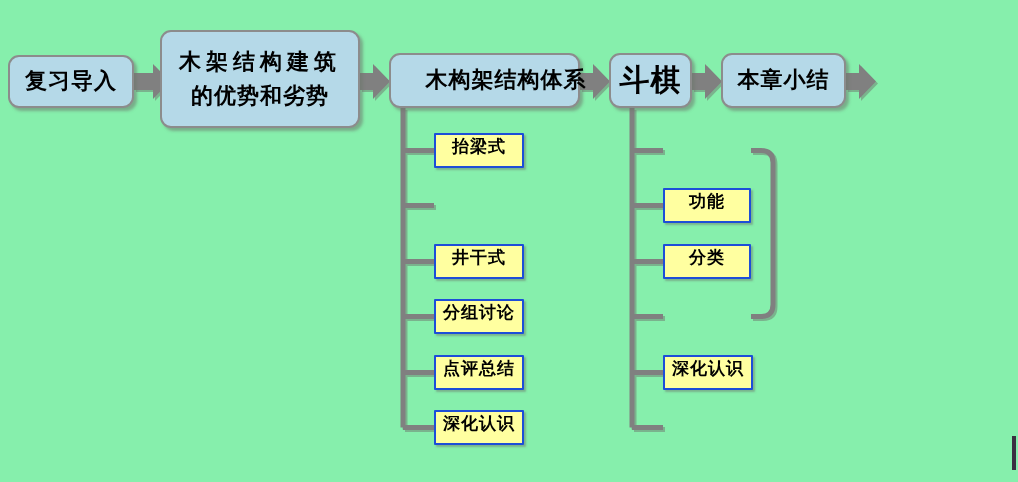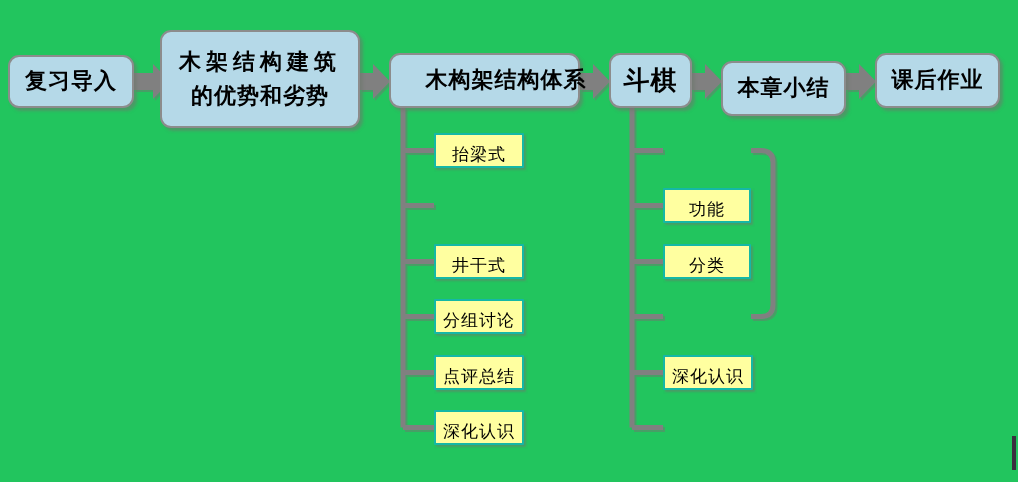--- a/index.html
+++ b/index.html
@@ -11,21 +11,21 @@
     width: 1018px;
     height: 482px;
     background: #cde5cd;
     font-family: "Liberation Sans", "DejaVu Sans", sans-serif;
     overflow: hidden;
   }
   #canvas {
     position: relative;
     width: 1018px;
     height: 482px;
-    background: #22c55e;
+    background: #86efac;
   }
   #wires {
     position: absolute;
     left: 0;
     top: 0;
     width: 1018px;
     height: 482px;
     pointer-events: none;
   }
 
@@ -49,28 +49,28 @@
   .node-main .ln {
     display: block;
     white-space: nowrap;
   }
 
   
   .node-sub {
     position: absolute;
     box-sizing: border-box;
     background: #ffffa0;
-    border: 2px solid #14b8a6;
+    border: 2px solid #1d4ed8;
     border-radius: 1px;
     box-shadow: 2px 2px 2px rgba(110,120,110,0.5);
     display: flex;
-    align-items: flex-end;
+    align-items: flex-start;
     justify-content: center;
     color: #000000;
-    font-weight: normal;
+    font-weight: bold;
     font-size: 17px;
     letter-spacing: 1px;
     white-space: nowrap;
   }
 
   .edge-marker {
     position: absolute;
     background: #3a3040;
   }
 </style>
@@ -124,31 +124,28 @@
 
   <div class="node-main" style="left:160px; top:30px; width:200px; height:98px; font-size:22px; flex-direction:column;">
     <span class="ln" style="letter-spacing:5px;">木架结构建筑</span>
     <span class="ln">的优势和劣势</span>
   </div>
 
   <div class="node-main" style="left:389px; top:53px; width:191px; height:55px; font-size:22px;padding-left:43px;">
     <span class="ln">木构架结构体系</span>
   </div>
 
-  <div class="node-main" style="left:609px; top:53px; width:83px; height:55px; font-size:26px;">
+  <div class="node-main" style="left:609px; top:53px; width:83px; height:55px; font-size:30px;">
     <span class="ln">斗棋</span>
   </div>
 
-  <div class="node-main" style="left:721px; top:53px; width:125px; height:55px; font-size:22px;margin-top:8px;">
+  <div class="node-main" style="left:721px; top:53px; width:125px; height:55px; font-size:22px;">
     <span class="ln">本章小结</span>
   </div>
 
-  <div class="node-main" style="left:875px; top:53px; width:125px; height:55px; font-size:22px;">
-    <span class="ln">课后作业</span>
-  </div>
 
   <div class="node-sub" style="left:434px; top:133px; width:90px; height:35px;">
     <span>抬梁式</span>
   </div>
   <div class="node-sub" style="left:434px; top:244px; width:90px; height:35px;">
     <span>井干式</span>
   </div>
   <div class="node-sub" style="left:434px; top:355px; width:90px; height:35px;">
     <span>点评总结</span>
   </div>

